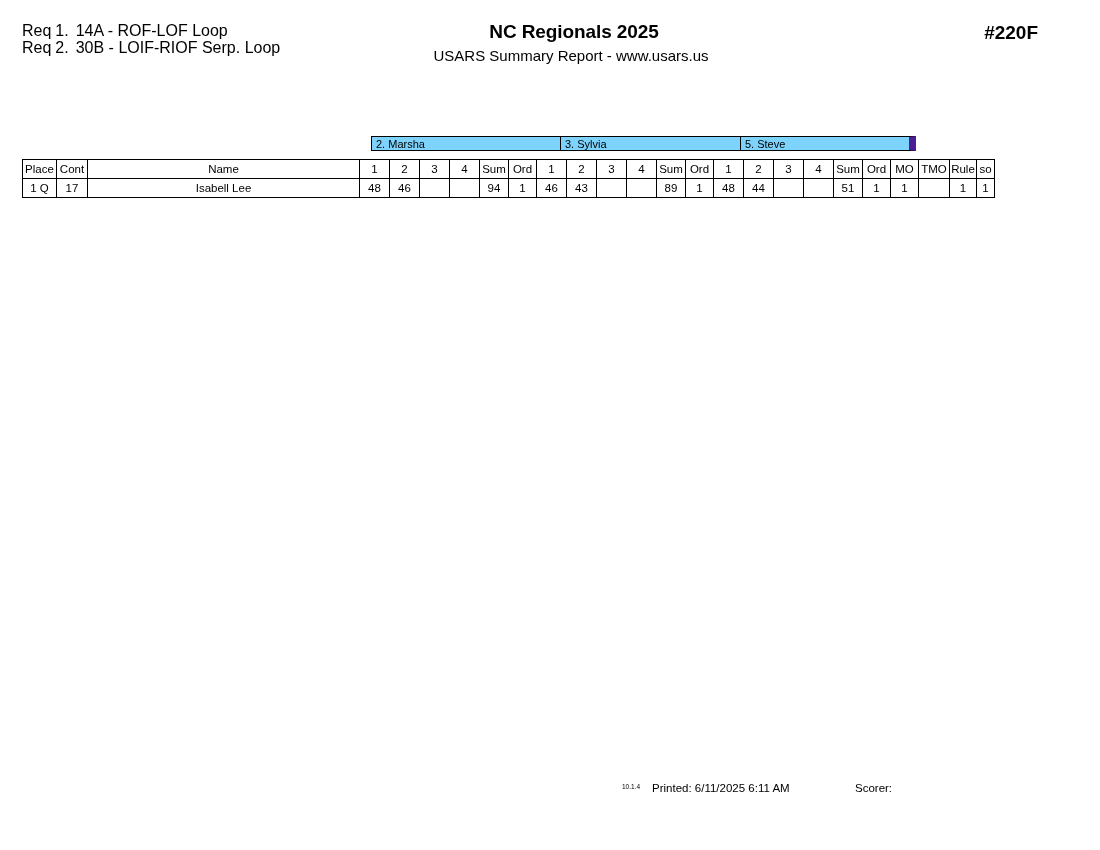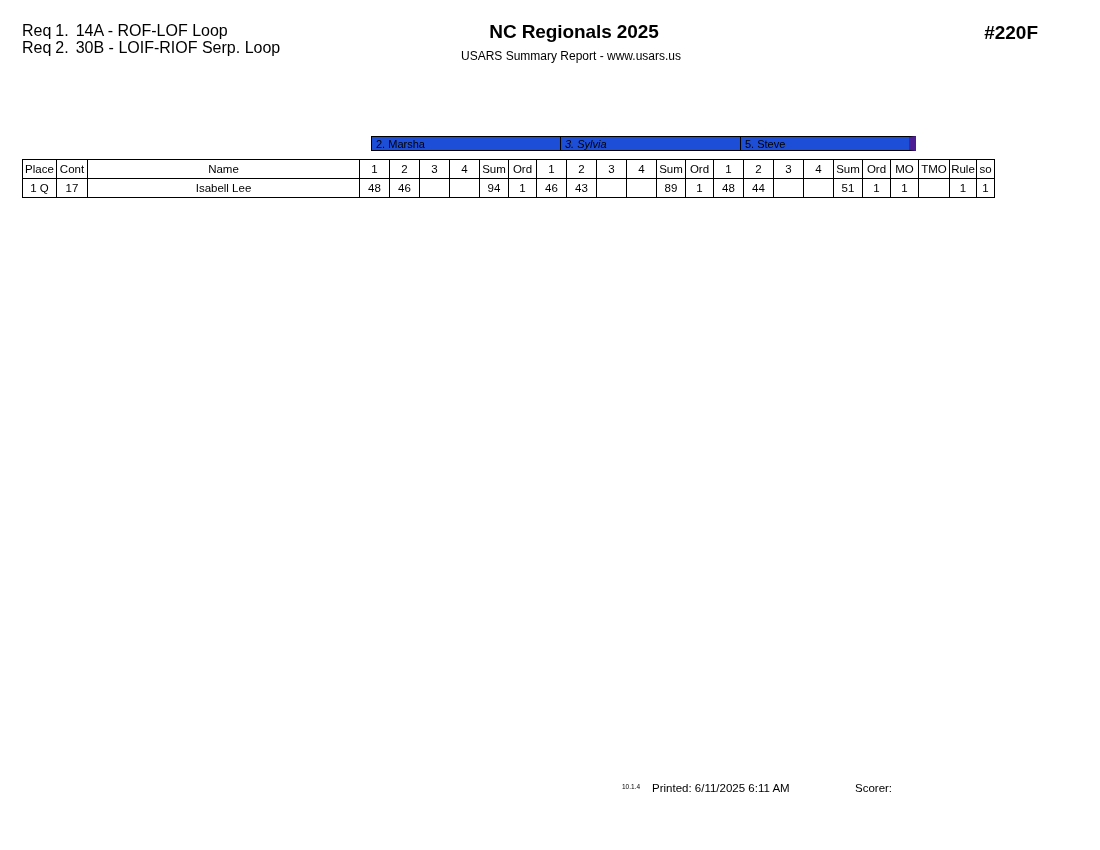--- a/index.html
+++ b/index.html
@@ -49,21 +49,21 @@
     font-size: 14.5px;
     line-height: 21px;
   }
   .h-event {
     font-size: 18px;
     font-weight: bold;
     line-height: 25px;
     letter-spacing: 0.2px;
   }
   .h-report {
-    font-size: 12px;
+    font-size: 15px;
     line-height: 24px;
     padding-left: 42px;
   }
 
   
   .event-num {
     position: absolute;
     right: 62px;
     top: 22px;
     font-size: 19px;
@@ -81,21 +81,21 @@
     position: absolute;
     top: 0;
     height: 15px;
     border: 1px solid #000;
     border-right: none;
     box-sizing: border-box;
     font-size: 11px;
     line-height: 14px;
     padding-left: 4px;
     white-space: nowrap;
-    background: #1d4ed8;
+    background: #7dd3fc;
   }
   .judge-cell.last { border-right: 7px solid #4c1d95; }
 
   
   table.scores {
     position: absolute;
     left: 22px;
     top: 159px;
     border-collapse: collapse;
     table-layout: fixed;
@@ -170,21 +170,21 @@
 
 <div class="header">
   <div class="h-title">NC Regionals 2025</div>
   <div class="h-report">USARS Summary Report - www.usars.us</div>
 </div>
 
 <div class="event-num">#220F</div>
 
 <div class="judges">
   <div class="judge-cell" style="left:0px; width:189px;">2.  Marsha</div>
-  <div class="judge-cell" style="left:189px; width:180px;font-style:italic;">3.  Sylvia</div>
+  <div class="judge-cell" style="left:189px; width:180px;">3.  Sylvia</div>
   <div class="judge-cell last" style="left:369px; width:176px;">5.  Steve</div>
 </div>
 
 <table class="scores">
   <thead>
     <tr>
       <th class="hdr-place">Place</th>
       <th class="hdr-cont">Cont</th>
       <th class="hdr-name">Name</th>
 

